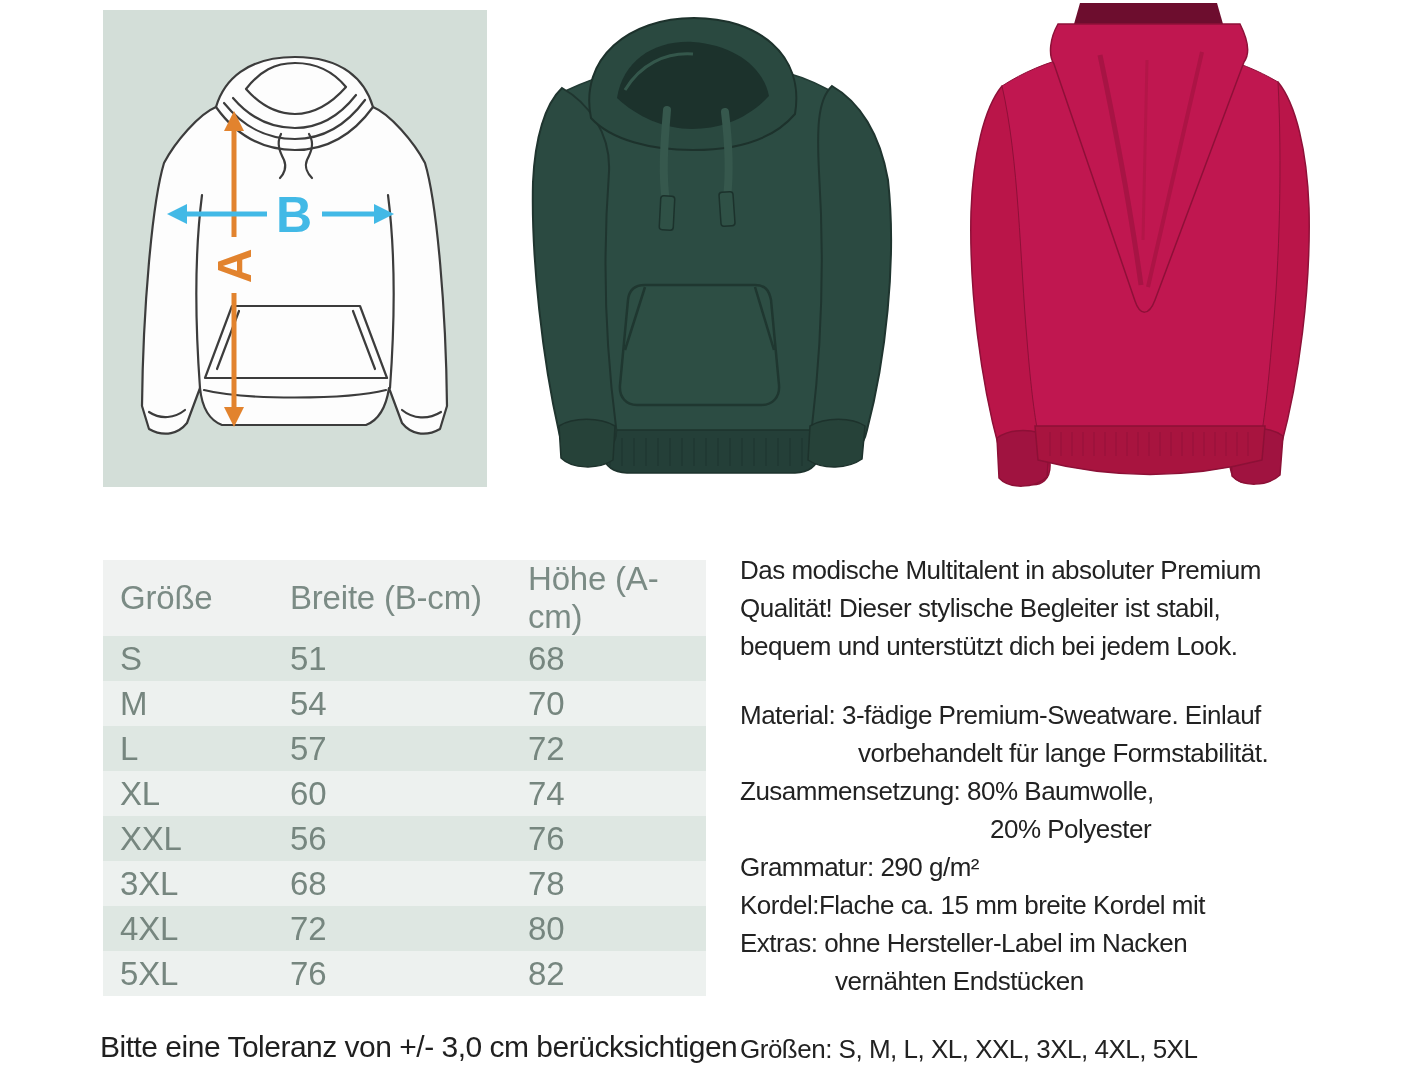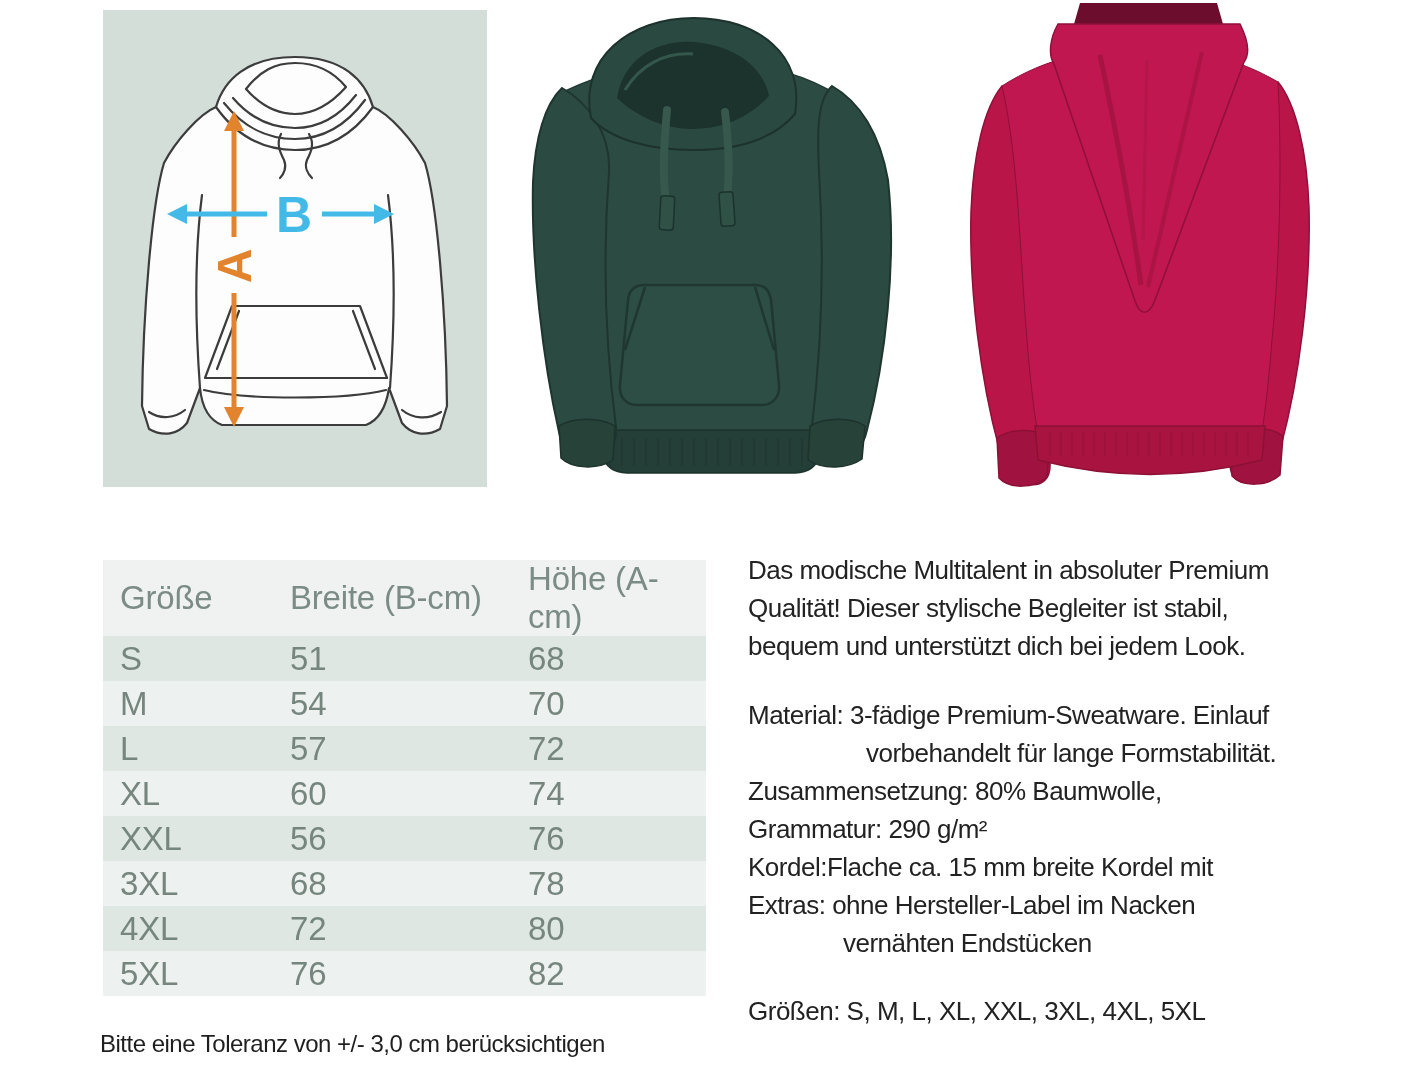--- a/index.html
+++ b/index.html
@@ -33,29 +33,29 @@
     height:44px; padding:0 0 0 17px; vertical-align:middle;
   }
   table.size-table td {
     height:45px; padding:0 0 0 17px; vertical-align:middle; text-align:left;
   }
   table.size-table tbody tr:nth-child(odd)  td { background:#dee7e2; }
   table.size-table tbody tr:nth-child(even) td { background:#edf1ef; }
 
   .tolerance {
     position:absolute; left:100px; top:1030px;
-    font-size:24px; letter-spacing:-0.5px; color:#1f1f1f; white-space:pre;
+    font-size:30px; letter-spacing:-0.5px; color:#1f1f1f; white-space:pre;
   }
 
   
   .description {
     position:absolute; left:740px; top:551px; width:660px;
     font-size:26px; letter-spacing:-0.5px; color:#222222;
   }
-  .description .line { height:38px; line-height:38px; white-space:pre;margin-left:8px; }
+  .description .line { height:38px; line-height:38px; white-space:pre; }
   .description .blank-a { height:31px; }
   .description .blank-b { height:30px; }
   .description .ind-a { padding-left:118px; }
   .description .ind-b { padding-left:250px; }
   .description .ind-c { padding-left:95px; }
 </style>
 </head>
 <body>
 
 <div class="page">
@@ -229,20 +229,21 @@
   <div class="tolerance">Bitte eine Toleranz von +/- 3,0 cm berücksichtigen</div>
 
   <div class="description">
     <div class="line">Das modische Multitalent in absoluter Premium</div>
     <div class="line">Qualität! Dieser stylische Begleiter ist stabil,</div>
     <div class="line">bequem und unterstützt dich bei jedem Look.</div>
     <div class="blank-a"></div>
     <div class="line">Material: 3-fädige Premium-Sweatware. Einlauf</div>
     <div class="line ind-a">vorbehandelt für lange Formstabilität.</div>
     <div class="line">Zusammensetzung: 80% Baumwolle,</div>
+    <div class="line ind-b">20% Polyester</div>
     <div class="line">Grammatur: 290 g/m²</div>
     <div class="line">Kordel:Flache ca. 15 mm breite Kordel mit</div>
     <div class="line">Extras: ohne Hersteller-Label im Nacken</div>
     <div class="line ind-c">vernähten Endstücken</div>
     <div class="blank-b"></div>
     <div class="line">Größen: S, M, L, XL, XXL, 3XL, 4XL, 5XL</div>
   </div>
 
 </div>
 

